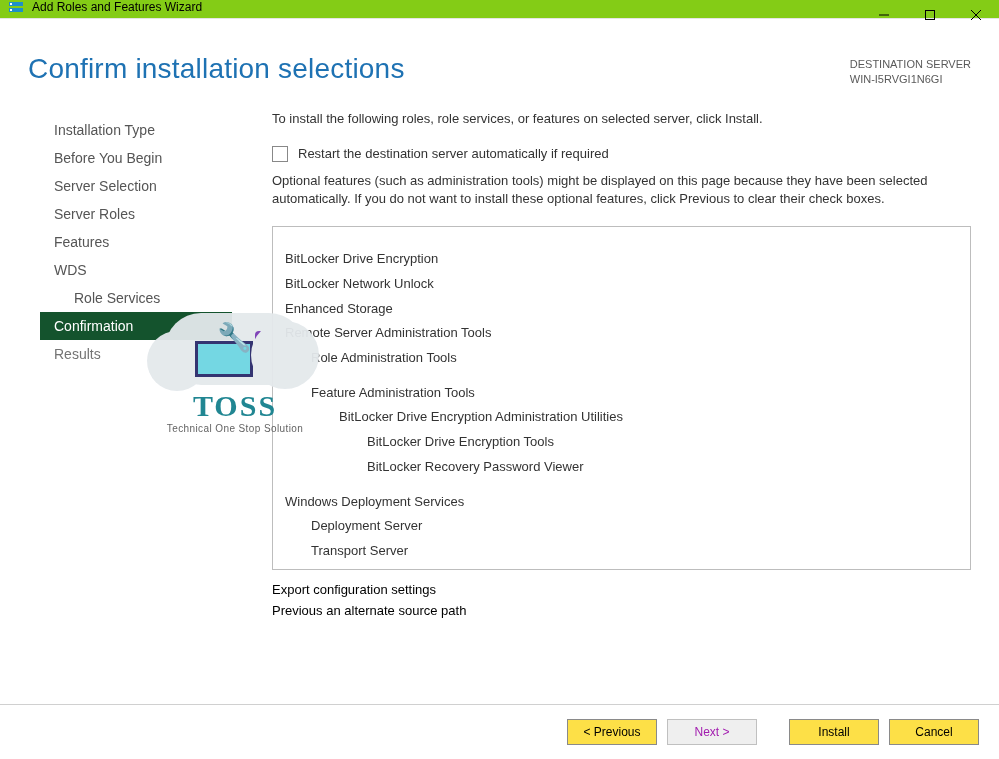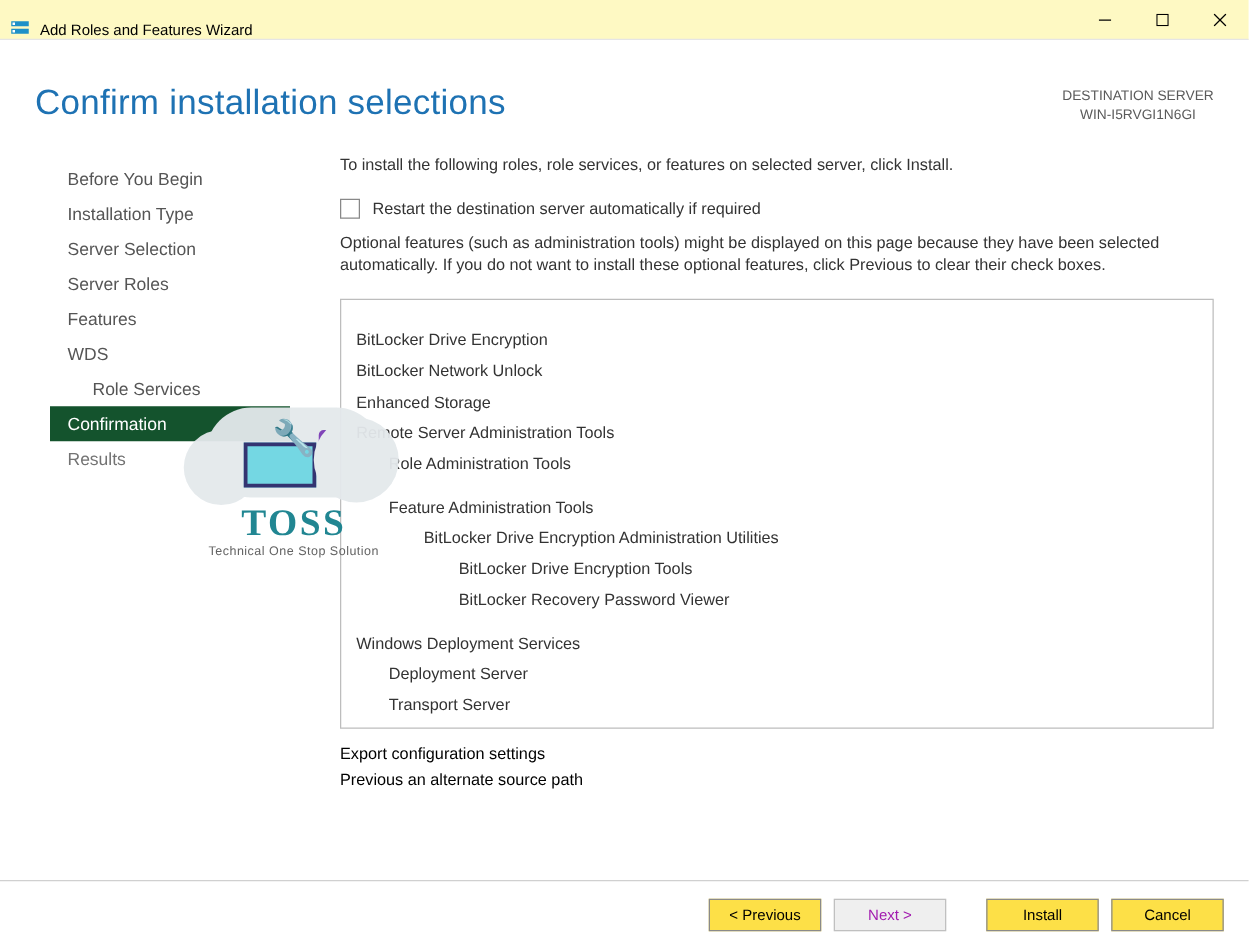--- a/index.html
+++ b/index.html
@@ -14,26 +14,26 @@
     overflow: hidden;
   }
   .window {
     width: 999px;
     height: 759px;
     background: #fff;
     display: flex;
     flex-direction: column;
   }
   .titlebar {
-    height: 32px;
-    display: flex;
-    align-items: flex-end;
+    height: 19px;
+    display: flex;
+    align-items: flex-start;
     padding-left: 8px;
     border-bottom: 1px solid #e5e5e5;
-    background: #fef9c3;
+    background: #84cc16;
   }
   .titlebar .app-icon {
     width: 16px;
     height: 16px;
     margin-right: 8px;
     display:flex;
     align-items:center;
     justify-content:center;
   }
   .titlebar .title {
@@ -63,21 +63,21 @@
   }
   .page-title {
     font-size: 28px;
     font-weight: 300;
     color: #1b6ca8;
     color: #1e72b3;
     letter-spacing: 0.2px;
   }
   .dest-block {
     margin-left: auto;
-    text-align: center;
+    text-align: left;
     color: #5a5a5a;
     font-size: 11px;
     line-height: 1.4;
     padding-top: 4px;
   }
 
   .body-row {
     display: flex;
     flex: 1;
     padding: 22px 0 0 0;
@@ -262,22 +262,22 @@
     <div class="page-title">Confirm installation selections</div>
     <div class="dest-block">
       <div>DESTINATION SERVER</div>
       <div>WIN-I5RVGI1N6GI</div>
     </div>
   </div>
 
   <div class="body-row">
 
     <div class="sidebar" id="sidebar">
+        <div class="nav-item">Installation Type</div>
         <div class="nav-item">Before You Begin</div>
-        <div class="nav-item">Installation Type</div>
         <div class="nav-item">Server Selection</div>
         <div class="nav-item">Server Roles</div>
         <div class="nav-item">Features</div>
         <div class="nav-item">WDS</div>
         <div class="nav-item sub">Role Services</div>
         <div class="nav-item active">Confirmation</div>
         <div class="nav-item disabled">Results</div>
       </div>
 
     <div class="watermark">

